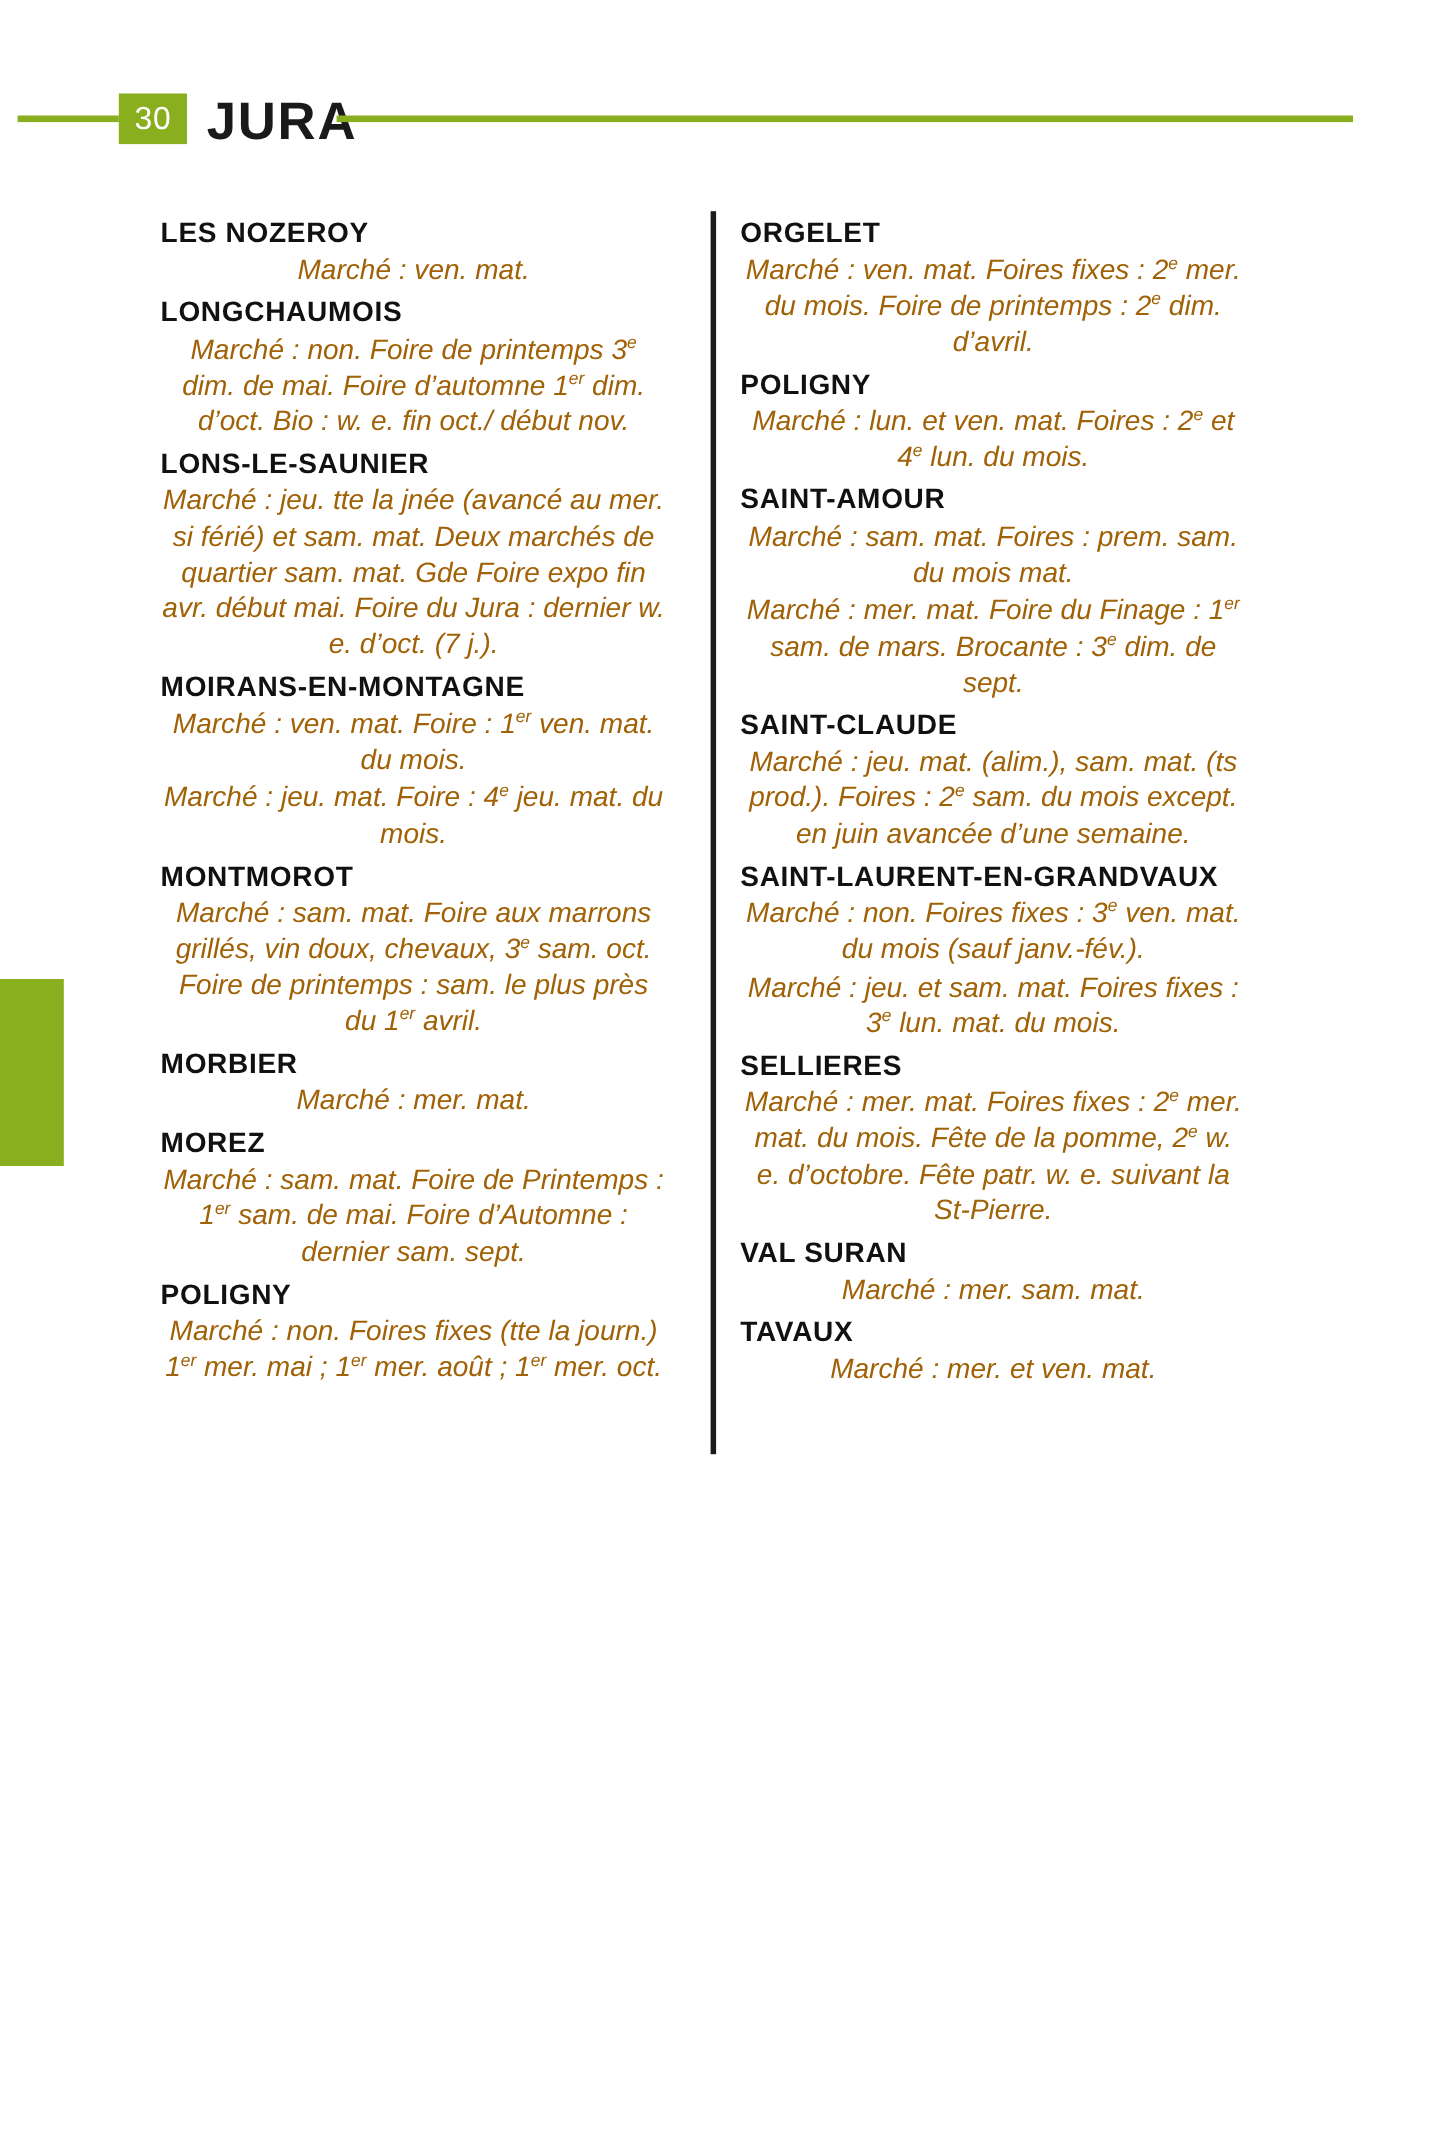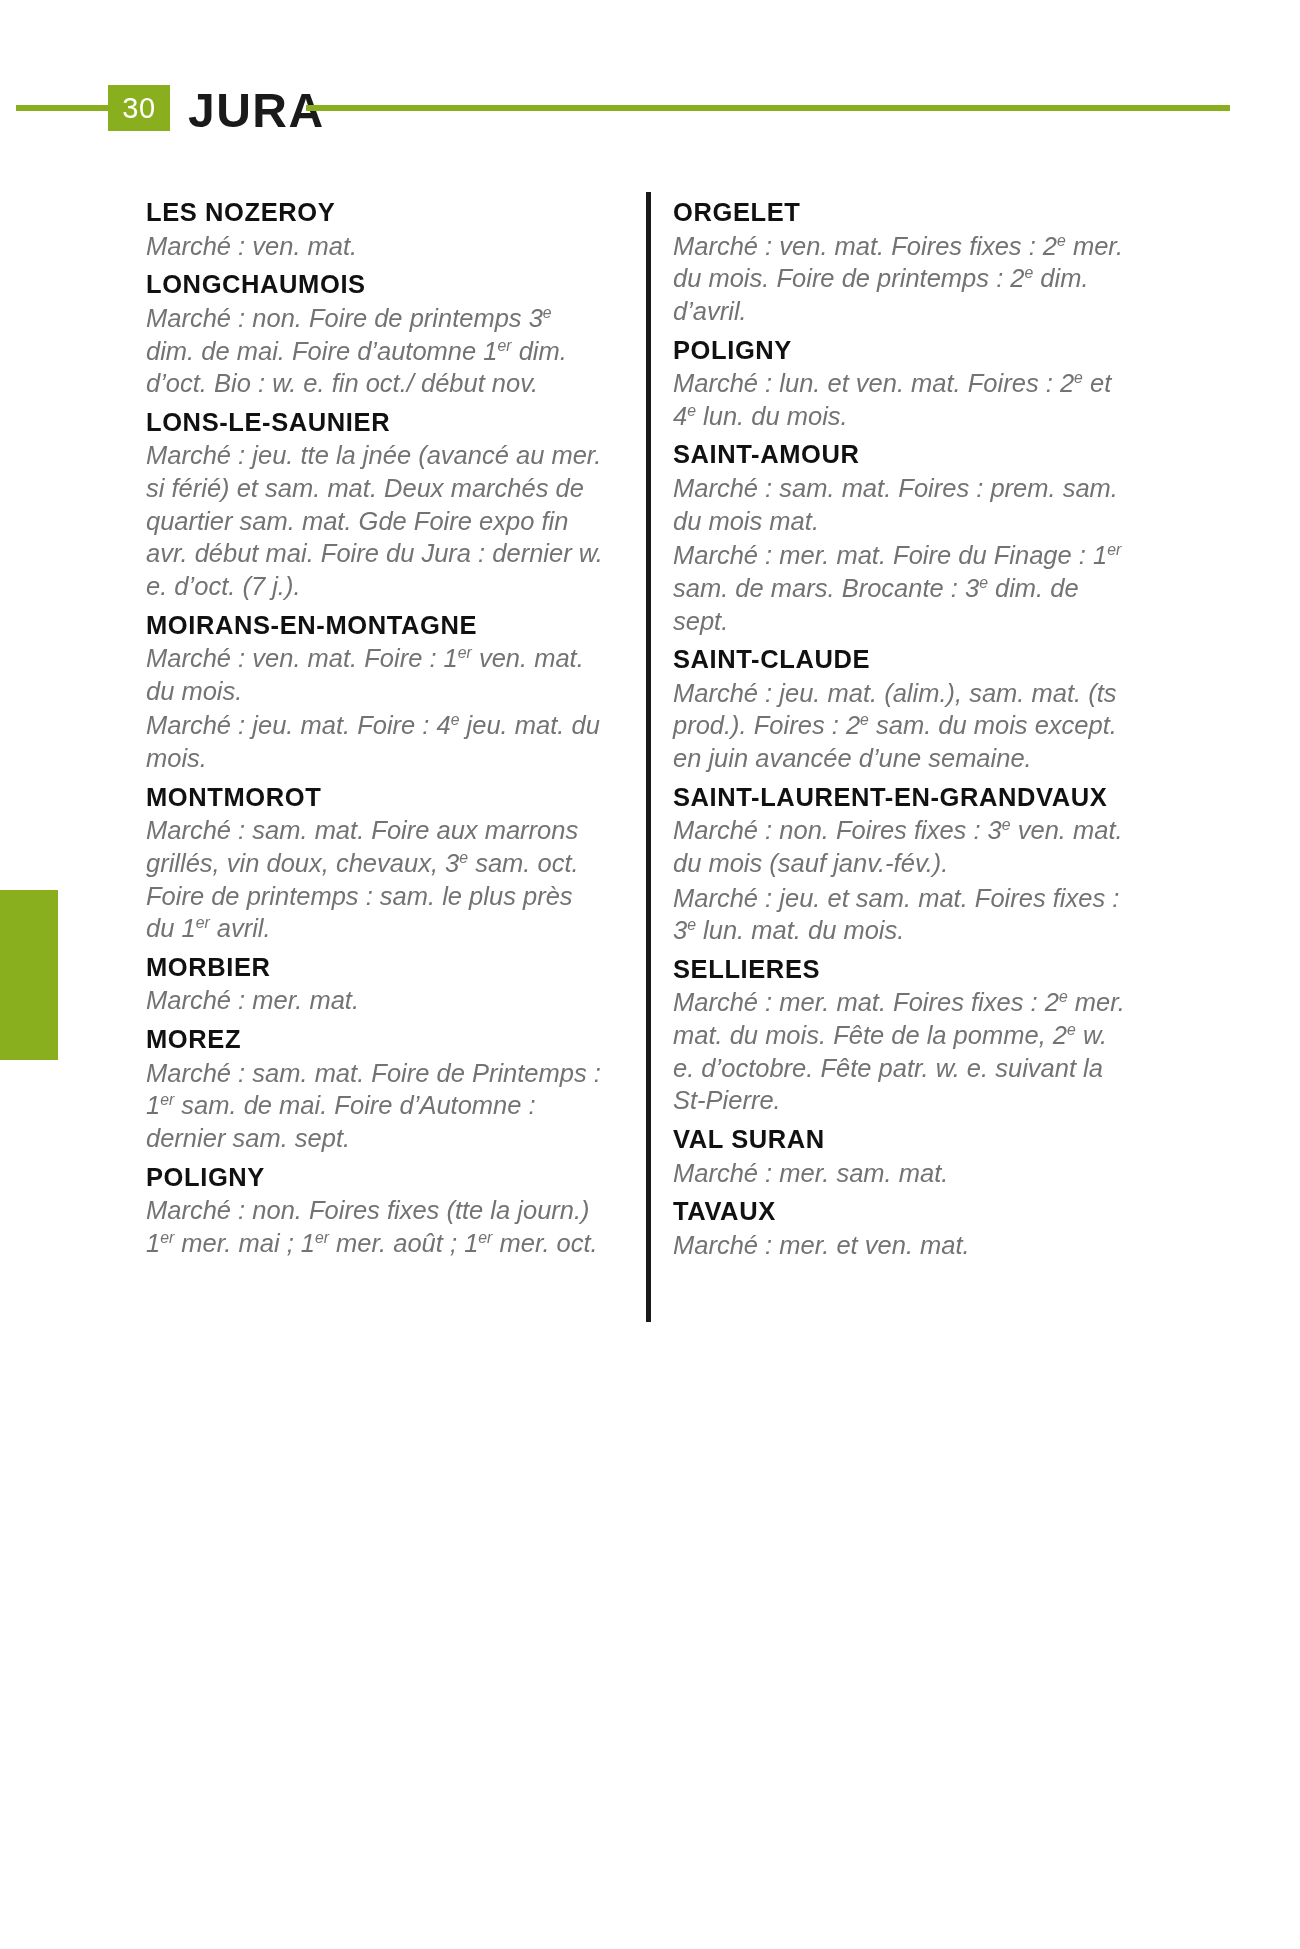--- a/index.html
+++ b/index.html
@@ -109,23 +109,24 @@
     font-size: 25.5px;
     font-weight: bold;
     letter-spacing: 0.6px;
     color: #111111;
     line-height: 1.28;
     margin: 6px 0 1px 0;
   }
   .desc {
     font-size: 25.5px;
     font-style: italic;
-    color: #737373;
+    color: #a16207;
     line-height: 1.28;
     margin: 0;
+    text-align: center;
   }
   .desc sup {
     font-size: 0.62em;
     vertical-align: super;
     line-height: 0;
   }
 </style>
 </head>
 <body>
 

